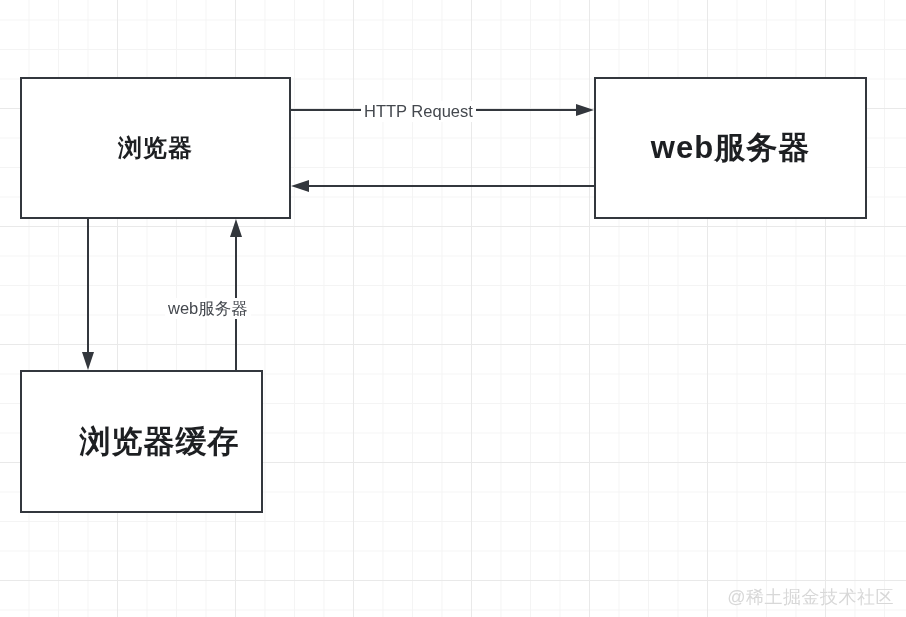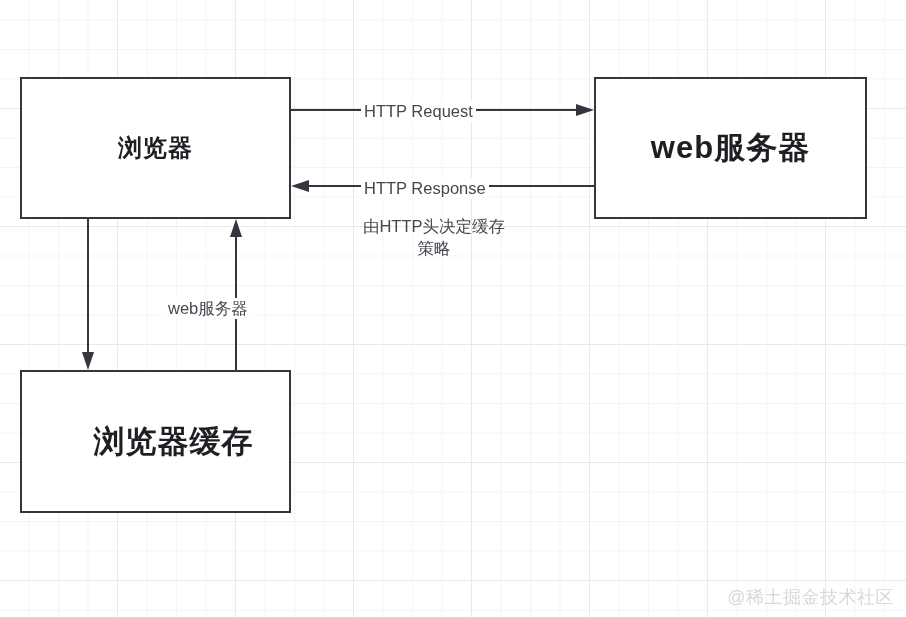--- a/index.html
+++ b/index.html
@@ -51,21 +51,21 @@
   #node-server {
     left: 594px;
     top: 77px;
     width: 273px;
     height: 142px;
   }
   #node-server .node-label { font-size: 31px; }
   #node-cache {
     left: 20px;
     top: 370px;
-    width: 271px;
+    width: 243px;
     height: 143px;
     padding-left: 36px;
   }
   #node-cache .node-label { font-size: 31px; }
 
   .edge-svg {
     position: absolute;
     left: 0;
     top: 0;
     width: 906px;
@@ -160,19 +160,17 @@
 
   <div class="node" id="node-server">
     <span class="node-label">web服务器</span>
   </div>
 
   <div class="node" id="node-cache">
     <span class="node-label">浏览器缓存</span>
   </div>
 
   <div class="edge-label boxed" id="label-http-request">HTTP Request</div>
-  <div class="edge-label boxed" id="label-http-response">HTTP Response</div>
-  <div class="edge-label" id="label-cache-policy">由HTTP头决定缓存策略</div>
   <div class="edge-label boxed" id="label-read-cache">web服务器</div>
 
   <div id="watermark">@稀土掘金技术社区</div>
 
 </div>
 
 </body></html>

